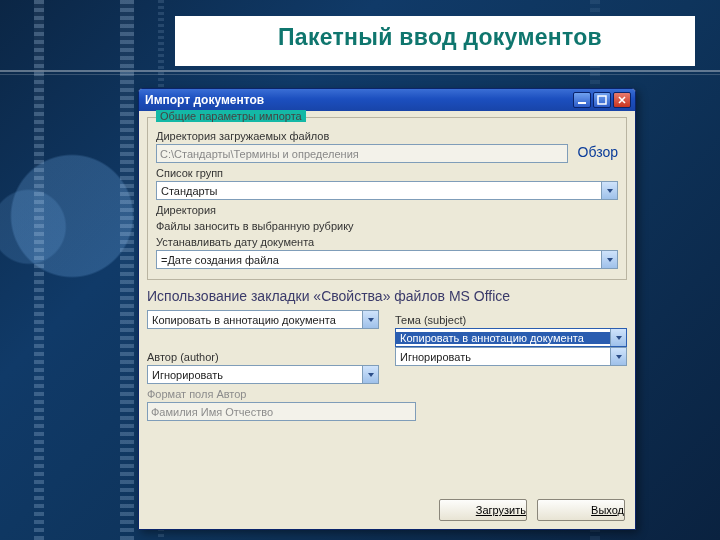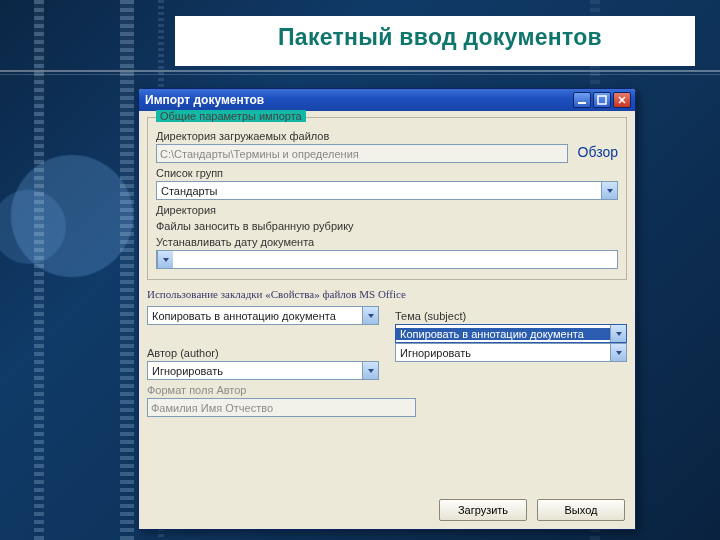--- a/index.html
+++ b/index.html
@@ -63,28 +63,28 @@
   .select { padding:0; }
   .select .val { flex:1; padding:0 4px; overflow:hidden; white-space:nowrap; text-overflow:ellipsis;}
   .select .dd { width:16px; height:17px; background:linear-gradient(#cfe3fb,#9fc1ea); border-left:1px solid #7f9db9;
     display:flex; align-items:center; justify-content:center; }
   .select .dd svg{ width:8px; height:8px; }
   .select.hi { border:1px solid #2a5db0; }
   .select.hi .val { background:#2a5db0; color:#fff; }
   .linkish { color:#0a3c9a; font-size:14px; text-decoration:none; margin-left:10px; white-space:nowrap;}
   .linkrow { display:flex; }
   .linkrow .text-input { flex:1; }
-  .section-text { color:#3a3a6a; font-size:11px; margin:6px 0 6px 0;font-family:Liberation Serif, serif; }
+  .section-text { color:#3a3a6a; font-size:14px; margin:6px 0 6px 0; }
   .two { display:flex; gap:16px; }
   .two .col { flex:1; }
   .chkrow { display:flex; align-items:center; gap:6px; margin-top:6px; color:#777;}
   .chk { width:13px; height:13px; border:1px solid #8a8a7a; background:#fff; }
   .btnbar { position:absolute; bottom:8px; right:10px; display:flex; gap:10px;}
   .btn { min-width:88px; height:22px; border:1px solid #8a867a; background:linear-gradient(#fdfdfb,#e8e4d4);
-    font-size:11px; display:flex; align-items:center; justify-content:center; cursor:default; border-radius:2px;}
+    font-size:11px; display:flex; align-items:center; justify-content:flex-end; cursor:default; border-radius:2px;text-decoration:underline;}
   .muted { color:#8c8c8c; }
 </style>
 </head>
 <body>
 
 <div class="stripe s1"></div>
 <div class="stripe s2"></div>
 <div class="stripe s3"></div>
 <div class="stripe s4"></div>
 <div class="hbar"></div>
@@ -134,20 +134,21 @@
             </svg>
           </div>
       </div>
 
       <div class="label">Директория</div>
 
       <div class="label">Файлы заносить в выбранную рубрику</div>
 
       <div class="label">Устанавливать дату документа</div>
       <div class="select">
+        <div class="val">=Дате создания файла</div>
         <div class="dd">
             <svg viewBox="0 0 8 8">
               <path d="M1 2 L4 6 L7 2 Z" fill="#2b4d87"></path>
             </svg>
           </div>
       </div>
     </div>
 
     <div class="section-text">Использование закладки «Свойства» файлов MS Office</div>
 

